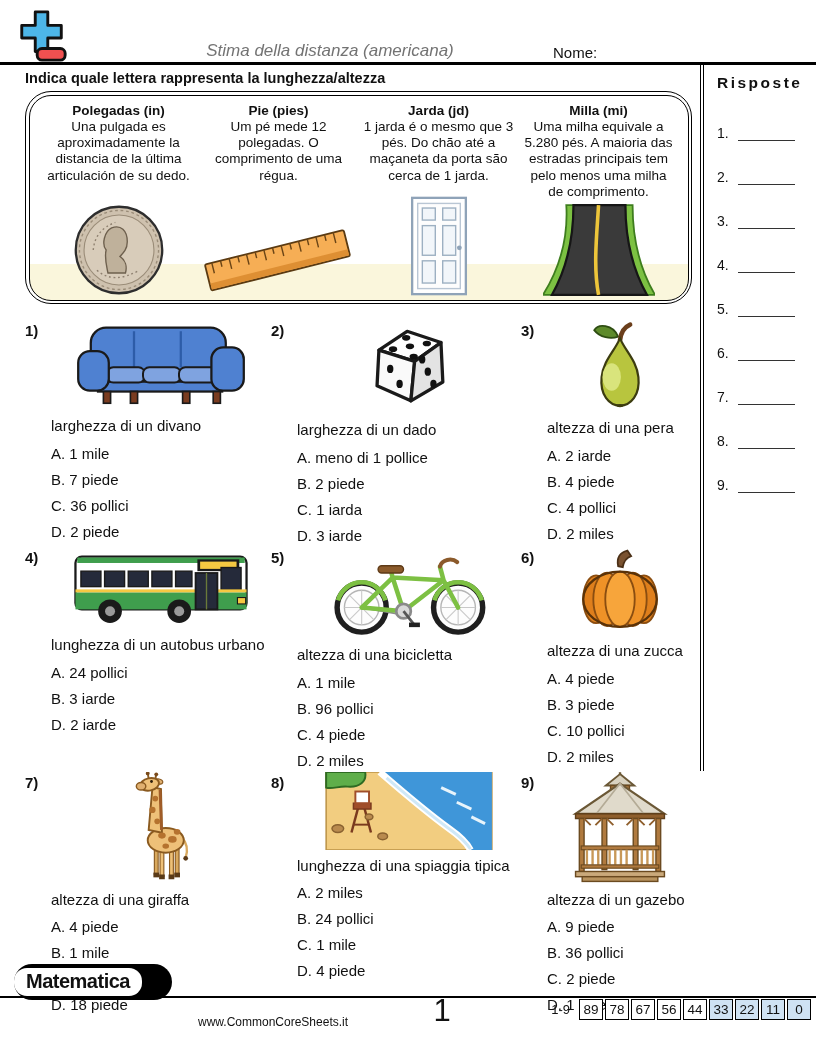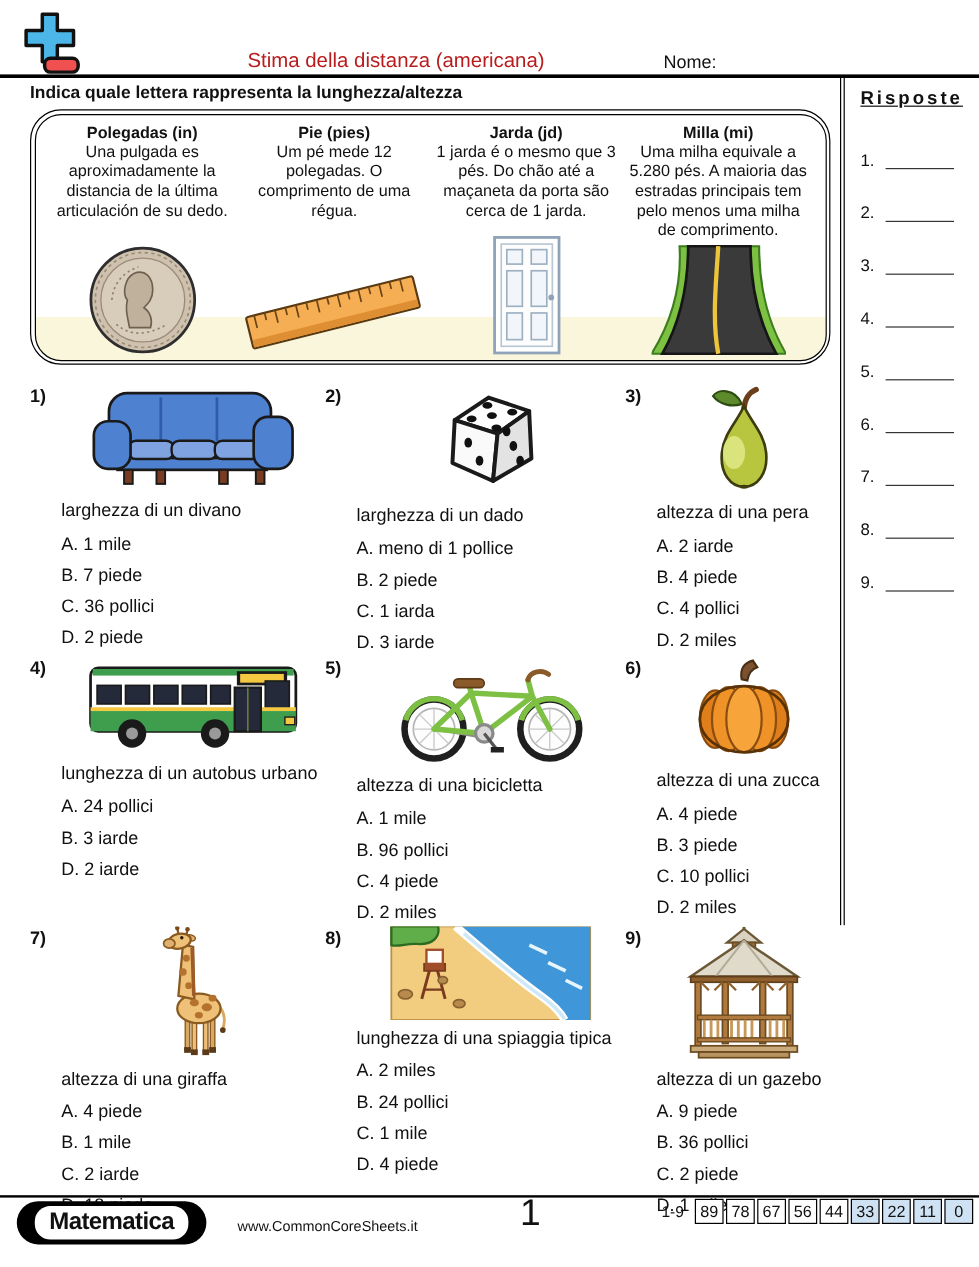--- a/index.html
+++ b/index.html
@@ -1,21 +1,21 @@
 <!DOCTYPE html>
 <html><head>
 <meta charset="utf-8">
 <style>
   * { margin:0; padding:0; box-sizing:border-box; }
   body { background:#888; font-family:"Liberation Sans", sans-serif; }
   .page { position:relative; width:816px; height:1056px; background:#fff; margin:0 auto; color:#111; overflow:hidden; }
 
   
   .logo { position:absolute; left:15px; top:8px; }
-  .doc-title { position:absolute; left:110px; top:41px; width:440px; text-align:center; font-size:17px; color:#b91c1c; }
+  .doc-title { position:absolute; left:110px; top:41px; width:440px; text-align:center; font-size:17px; color:#737373;font-style:italic; }
   .name-label { position:absolute; left:553px; top:44px; font-size:15px; }
   .top-rule { position:absolute; left:0; top:62px; width:816px; height:3px; background:#000; }
 
   
   .content { position:absolute; left:0; top:65px; width:816px; height:706px; display:flex; }
   .main { width:700px; padding:3px 8px 0 25px; }
   .aside { flex:1; border-left:4px double #000; padding:7px 0 0 13px; }
 
   .instruction { font-weight:bold; font-size:14.5px; margin:2px 0 5px 0; }
 
@@ -34,29 +34,29 @@
   .q { min-height:222px; padding-top:3px; }
   .q-top { display:flex; align-items:flex-start; }
   .q-num { font-weight:bold; font-size:15px; width:26px; flex:none; padding-top:2px; }
   .q-img { flex:1; display:flex; justify-content:center; }
   .q-img svg { display:block; }
   .q-prompt { font-size:15px; line-height:1.25; margin:7px 0 1px; padding-left:26px; }
   .q-opts { padding-left:26px; }
   .q-opts div { font-size:15px; margin-top:9px; }
 
   
-  .ans-title { font-size:15.5px; font-weight:bold; letter-spacing:2.5px; text-decoration:underline; margin:2px 0 30px; }
+  .ans-title { font-size:15.5px; font-weight:bold; letter-spacing:2.5px; margin:2px 0 30px; }
   .ans-item { display:flex; align-items:flex-end; height:19px; margin-bottom:25px; }
   .ans-item .n { font-size:14px; }
   .ans-item .blank { width:57px; height:16px; border-bottom:1.5px solid #333; margin-left:9px; }
 
   
   .footer-rule { position:absolute; left:0; top:996px; width:816px; height:1.5px; background:#000; }
-  .brand { position:absolute; left:14px; top:1001px; width:158px; height:36px; background:#000; border-radius:18px;
-           display:flex; align-items:center; justify-content:center; }
+  .brand { position:absolute; left:14px; top:964px; width:158px; height:36px; background:#000; border-radius:18px;
+           display:flex; align-items:center; justify-content:flex-start; }
   .brand-pill { background:#fff; border-radius:13px; padding:2px 12px 3px; }
   .brand-pill span { font-weight:bold; font-size:20px; letter-spacing:-0.5px; }
   .site { position:absolute; left:198px; top:1015px; font-size:12px; }
   .pagenum { position:absolute; left:402px; top:993px; width:80px; text-align:center; font-size:31px; }
   .scores { position:absolute; right:5px; top:999px; display:flex; align-items:center; }
   .scores .lbl { font-size:13px; margin-right:7px; }
   .cell { width:24px; height:21px; border:1.5px solid #000; margin-left:2px; background:#fff;
           display:flex; align-items:center; justify-content:center; font-size:13.5px; }
   .cell.hl { background:#cfe2f3; }
 </style>

